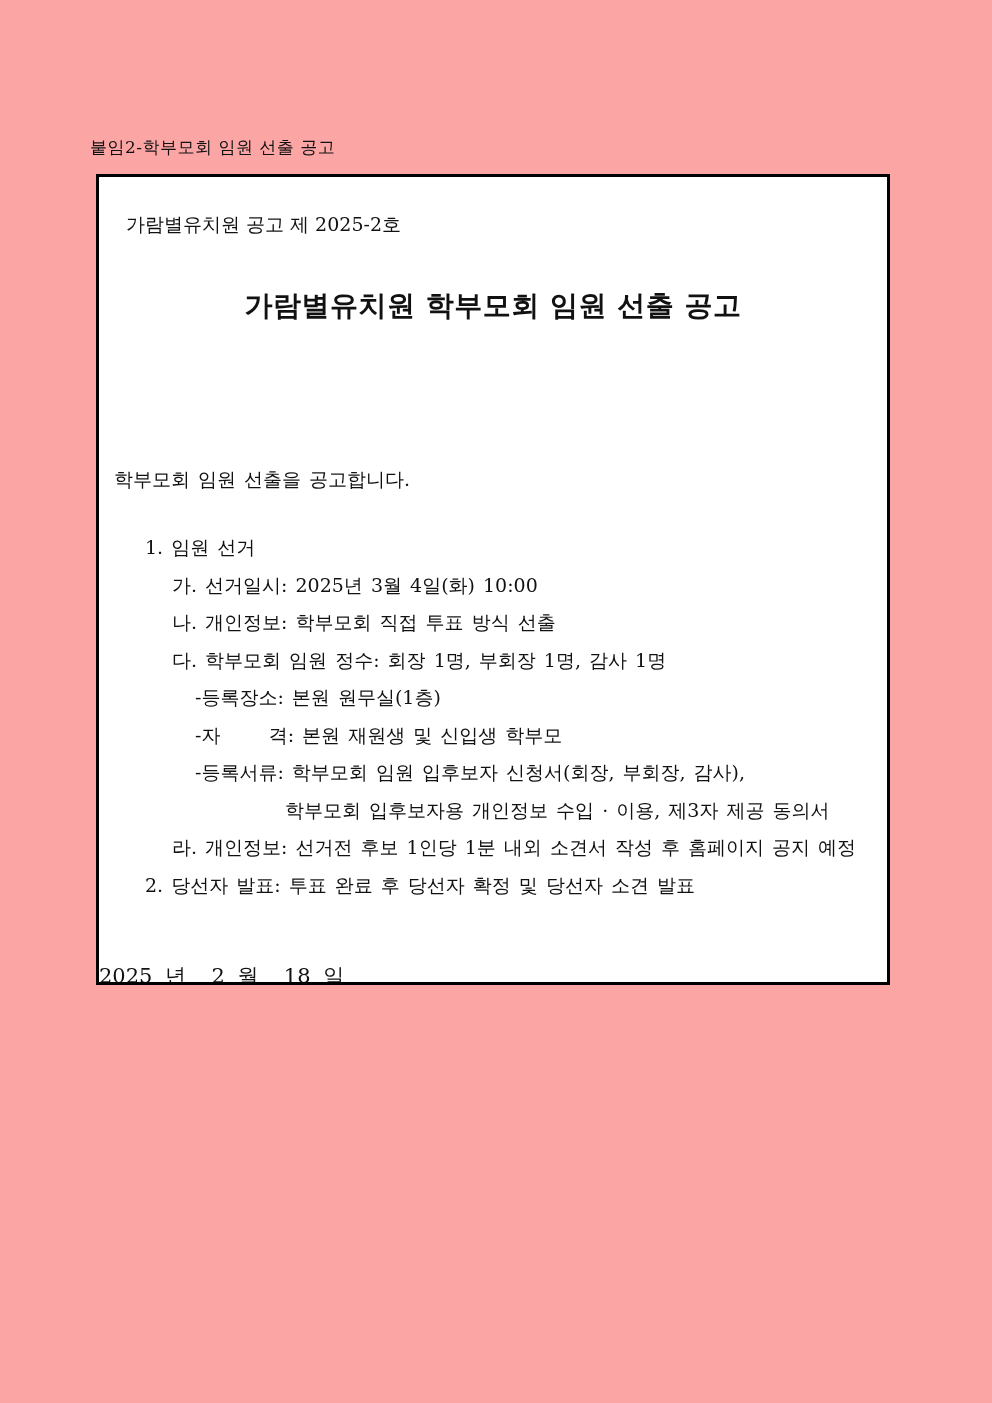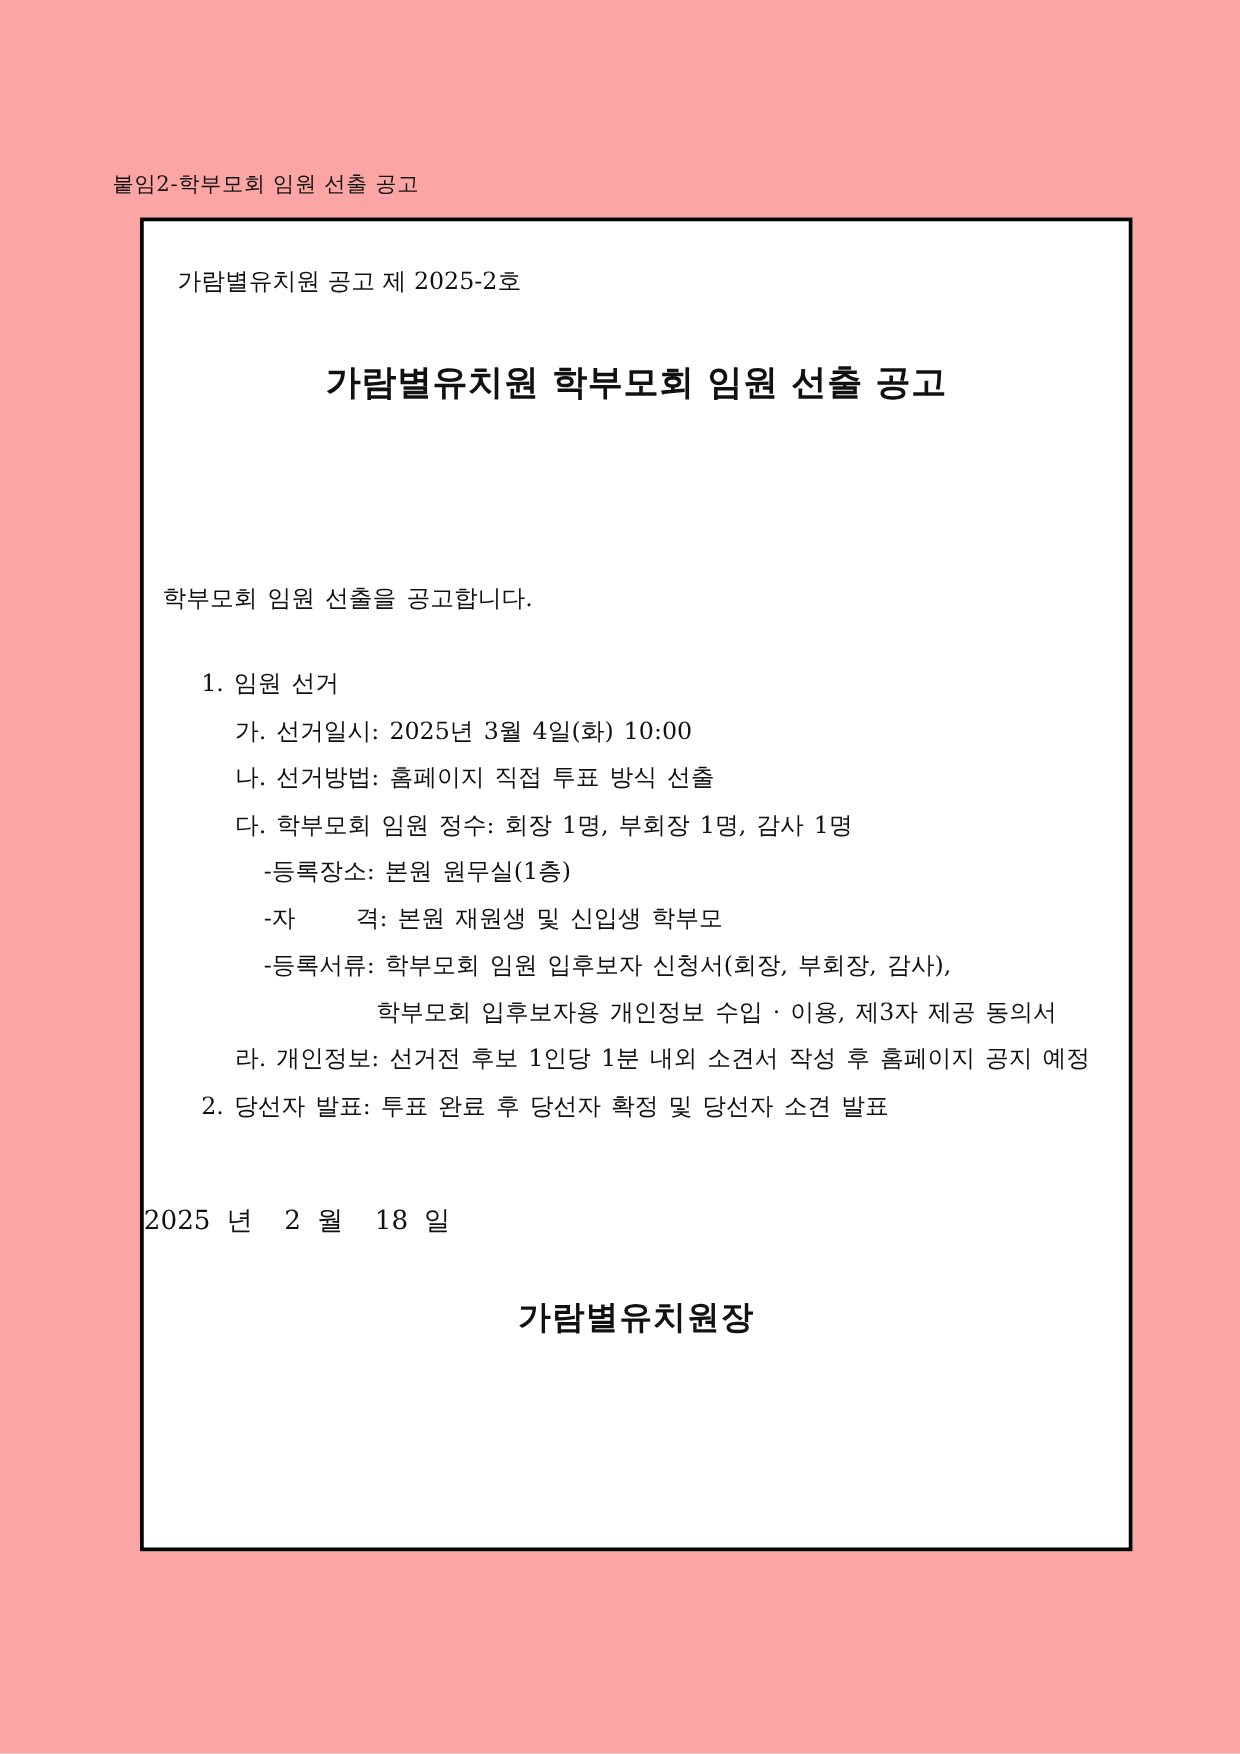--- a/index.html
+++ b/index.html
@@ -18,24 +18,24 @@
   .attachment-label {
     position: absolute;
     left: 90px;
     top: 136px;
     font-size: 17px;
     letter-spacing: 0.5px;
     white-space: pre;
   }
   .notice-box {
     position: absolute;
-    left: 112px;
+    left: 96px;
     top: 174px;
     width: 794px;
-    height: 1067px;
+    height: 811px;
     border: 3px solid #000000;
     background: #ffffff;
     overflow: hidden;
   }
   .doc-number {
     margin: 35px 15px 0 27px;
     font-size: 19px;
     white-space: pre;
   }
   .notice-title {
@@ -96,21 +96,21 @@
 
     <div class="notice-title">가람별유치원 학부모회 임원 선출 공고</div>
 
     <div class="intro">
       <div class="line2">학부모회 임원 선출을 공고합니다.</div>
     </div>
 
     <div class="notice-lines">
         <div class="line indent-0">1. 임원 선거</div>
         <div class="line indent-1">가. 선거일시: 2025년 3월 4일(화) 10:00</div>
-        <div class="line indent-1">나. 선거방법: 홈페이지 직접 투표 방식 선출</div>
+        <div class="line indent-1">나. 개인정보: 학부모회 직접 투표 방식 선출</div>
         <div class="line indent-1">다. 학부모회 임원 정수: 회장 1명, 부회장 1명, 감사 1명</div>
         <div class="line indent-2">-등록장소: 본원 원무실(1층)</div>
         <div class="line indent-2">-자      격: 본원 재원생 및 신입생 학부모</div>
         <div class="line indent-2">-등록서류: 학부모회 임원 입후보자 신청서(회장, 부회장, 감사),</div>
         <div class="line indent-3">학부모회 입후보자용 개인정보 수입 · 이용, 제3자 제공 동의서</div>
         <div class="line indent-1">라. 개인정보: 선거전 후보 1인당 1분 내외 소견서 작성 후 홈페이지 공지 예정</div>
         <div class="line indent-0">2. 당선자 발표: 투표 완료 후 당선자 확정 및 당선자 소견 발표</div>
       </div>
 
     <div class="date-line">2025 년  2 월  18 일</div>

